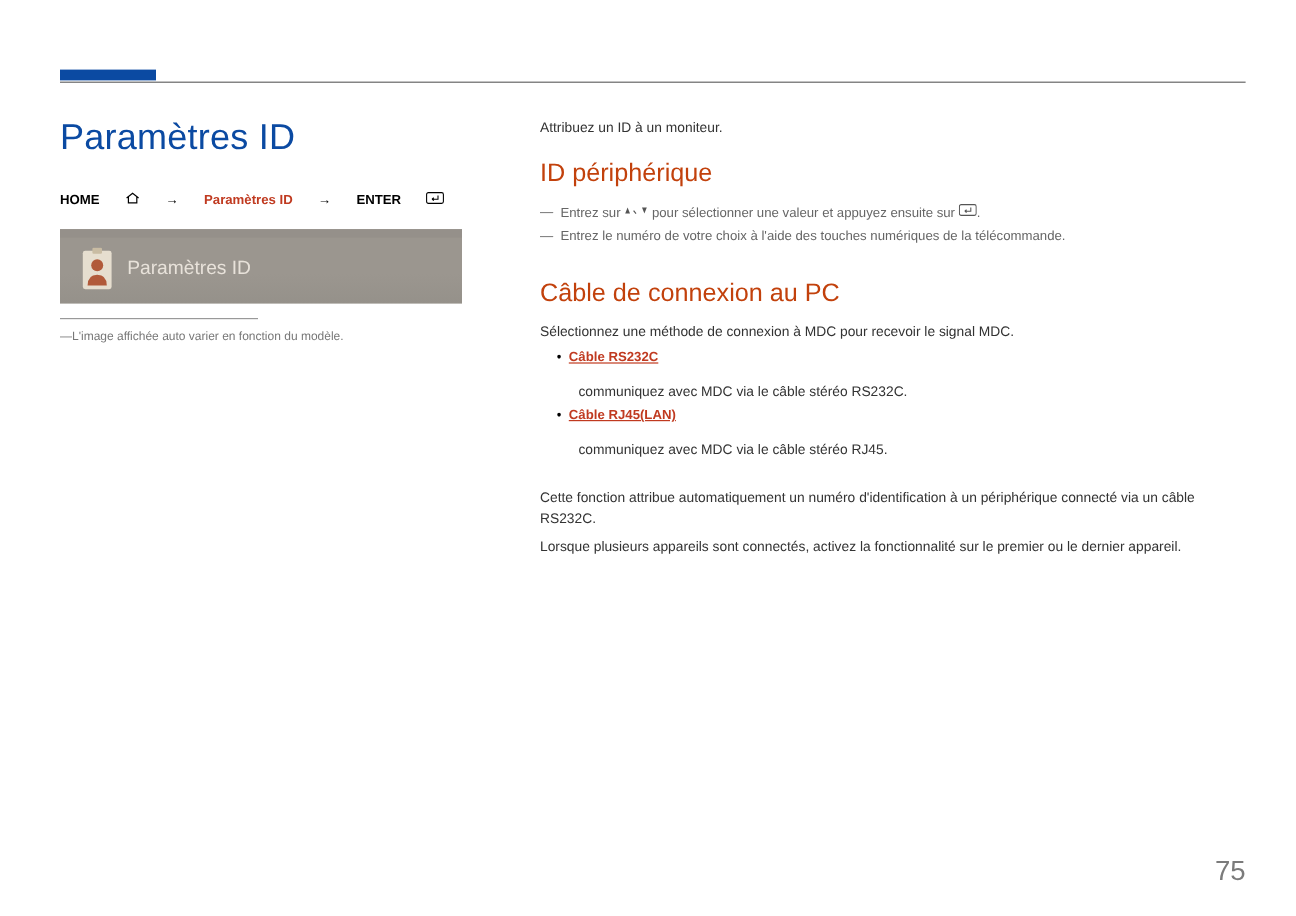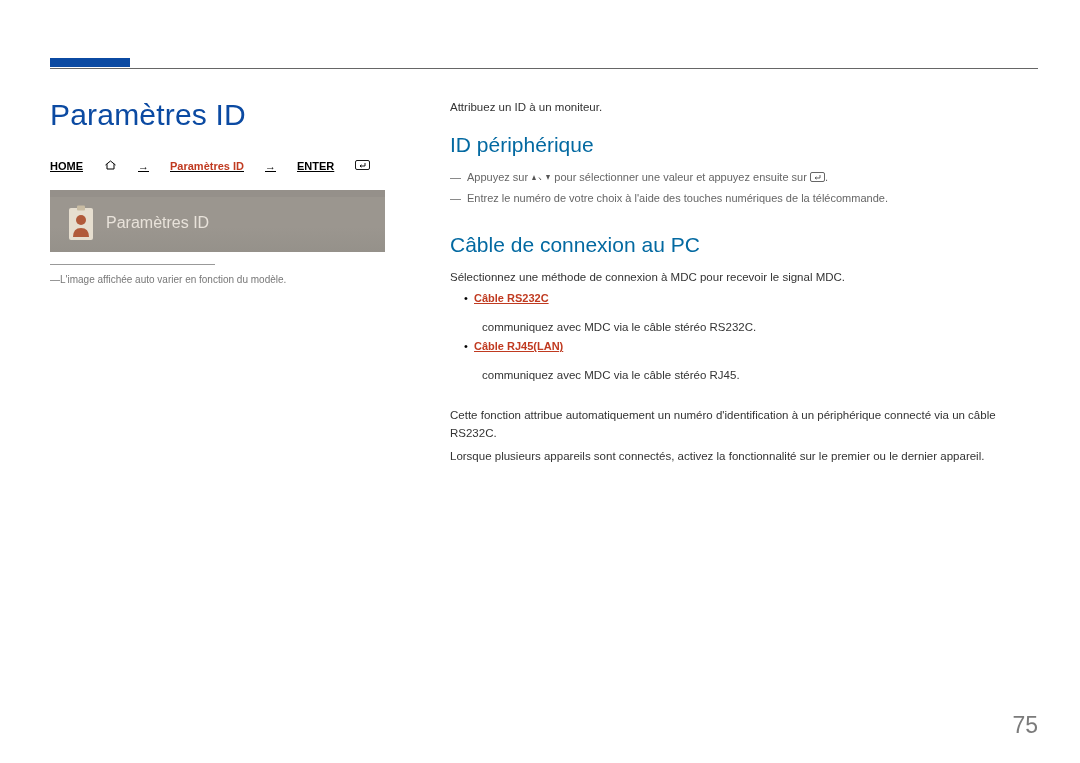--- a/index.html
+++ b/index.html
@@ -39,21 +39,20 @@
     letter-spacing: 0.2px;
   }
   .nav-path {
     font-size: 11px;
     font-weight: 700;
     color: #000;
     margin-bottom: 18px;
     display: flex;
     align-items: flex-end;
     gap: 21px;
-    text-decoration: underline;
   }
   .nav-path .hl { color: #c03a20; font-weight: 700; }
   .nav-icon-box { display: inline-block; vertical-align: middle; }
   .ui-preview {
     width: 335px;
     height: 62px;
     background: linear-gradient(180deg, #9b968f 0%, #9b968f 60%, #95918a 100%);
     position: relative;
     margin-bottom: 12px;
   }
@@ -103,21 +102,21 @@
   }
   .intro-line {
     font-size: 11.5px;
     color: #333;
     margin-bottom: 20px;
   }
   .section { margin-bottom: 26px; }
   .section h2 {
     font-size: 21px;
     font-weight: 400;
-    color: #0369a1;
+    color: #c2410c;
     margin-bottom: 12px;
   }
   .para {
     font-size: 11.5px;
     color: #333;
     line-height: 1.55;
     margin-bottom: 5px;
   }
   .hint {
     font-size: 11px;
@@ -206,21 +205,21 @@
 </div>
 
 <div class="content">
   <div class="intro-line">Attribuez un ID à un moniteur.</div>
 
   <div class="section">
     <h2>ID périphérique</h2>
     <div class="hint">
       <span class="dash">―</span>
       <span>
-        <span>Appuyez sur</span>
+        <span>Entrez sur</span>
         <span class="inline-icon">
           <svg width="20" height="9" viewBox="0 0 20 9">
               <path d="M5 7 L1 7 L3 2 Z" fill="#555"></path>
               <path d="M8 4.5 L10 7" stroke="#555" stroke-width="1"></path>
               <path d="M15 2 L19 2 L17 7 Z" fill="#555"></path>
             </svg>
         </span>
         <span>pour sélectionner une valeur et appuyez ensuite sur</span>
         <span class="inline-icon">
           <svg width="15" height="10" viewBox="0 0 15 10">

